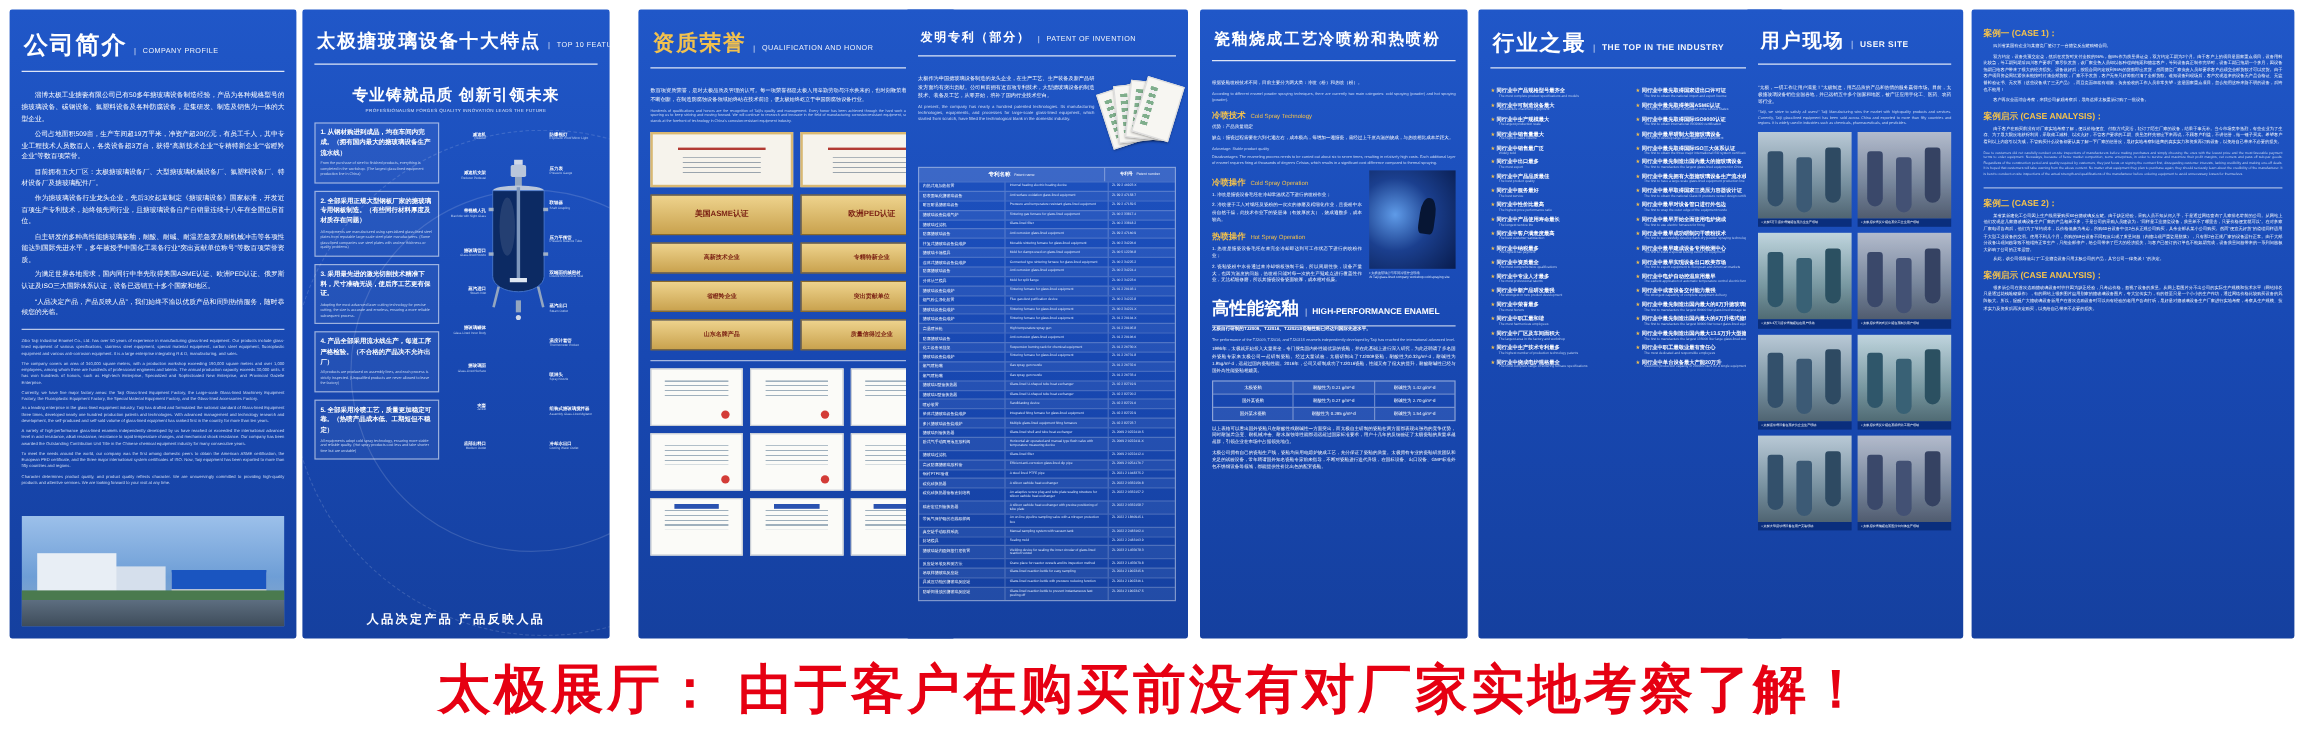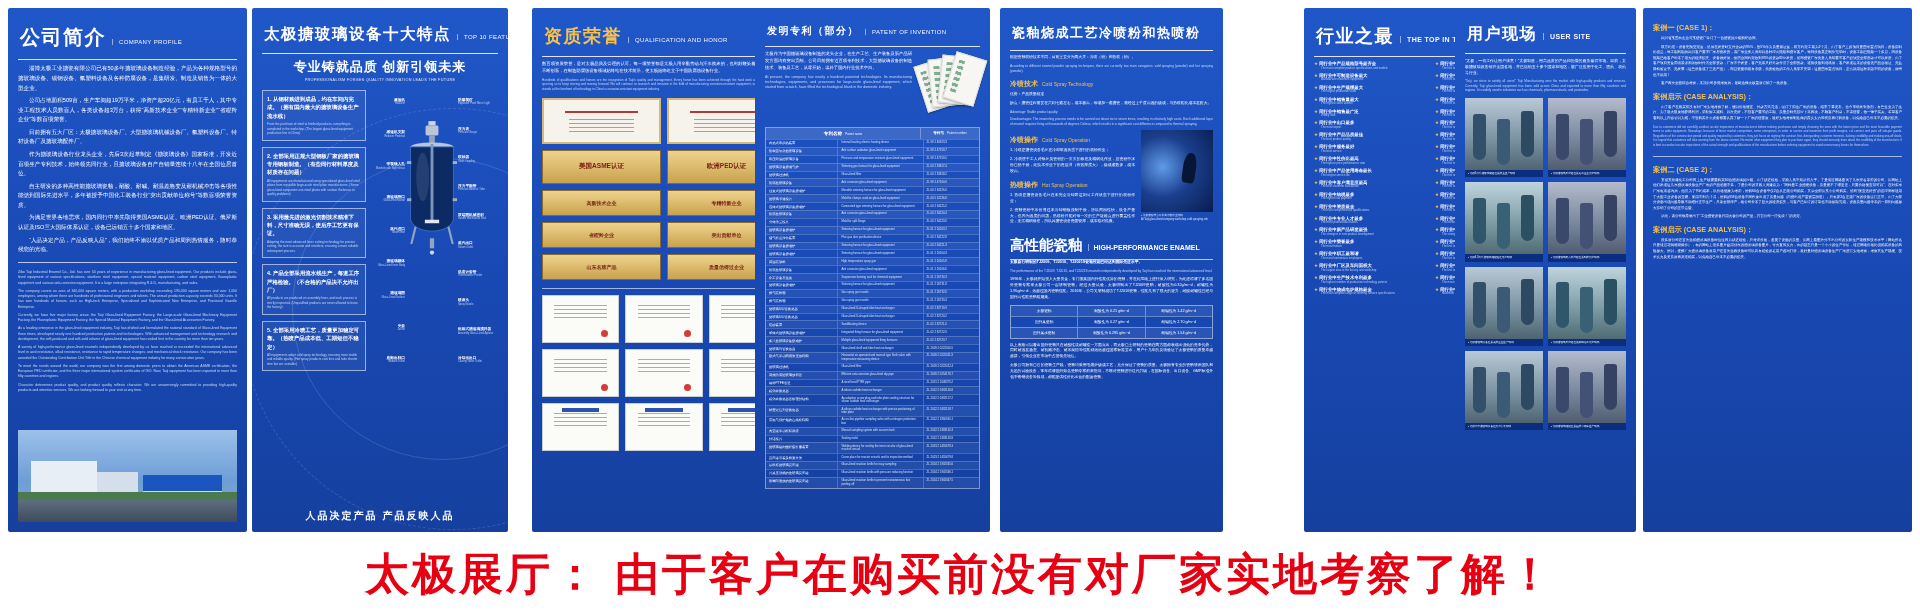--- a/index.html
+++ b/index.html
@@ -2,24 +2,24 @@
 <html><head>
 <meta charset="utf-8">
 <style>
   html,body{margin:0;padding:0}
   body{width:1920px;height:610px;background:#ffffff;position:relative;overflow:hidden;
        font-family:"Liberation Sans","DejaVu Sans",sans-serif;color:#123;}
   .panel{position:absolute;top:8px;height:524px;box-sizing:border-box;padding:10px 10px 12px;
          background:linear-gradient(180deg,#2057c8 0%,#1848b2 55%,#15409f 100%);
          color:#fff;overflow:hidden;border-radius:2px;}
   .p1{left:8px;width:239px}.p2{left:252px;width:256px}.p3{left:532px;width:264px}
-  .p4{left:755px;width:235px}.p5{left:1000px;width:223px}.p6{left:1304px;width:254px}
+  .p4{left:755px;width:235px}.p5{left:1000px;width:223px}.p6{left:1232px;width:254px}
   .p7{left:1455px;width:181px}.p8{left:1643px;width:269px}
   .ph{display:flex;align-items:baseline;border-bottom:1.5px solid rgba(255,255,255,.85);
-      padding:6px 2px 8px;margin-bottom:4px;white-space:nowrap}
+      padding:6px 2px 8px;margin-bottom:16px;white-space:nowrap}
   .ph-cn{font-weight:bold;letter-spacing:1.5px}
   .ph-en{font-size:6px;letter-spacing:.4px;margin-left:6px;padding-left:6px;
          border-left:1px solid rgba(255,255,255,.55);opacity:.95}
   .p1 .ph-cn{font-size:20px}.p2 .ph-cn{font-size:15.5px}.p3 .ph-cn{font-size:18px;color:#f2c14e}
   .p4 .ph-cn{font-size:10px}.p5 .ph-cn{font-size:13px}.p6 .ph-cn{font-size:18px}
   .p7 .ph-cn{font-size:16px}.p8 .ph-cn{font-size:17px}
   .p6 .ph-en,.p8 .ph-en,.p7 .ph-en{font-size:7px;font-weight:bold}
   
   .cnp{font-size:5.6px;line-height:1.75;margin:0 0 2.5px;text-indent:11px;text-align:justify}
   .divider{border-top:1px solid rgba(255,255,255,.7);margin:7px 0}

